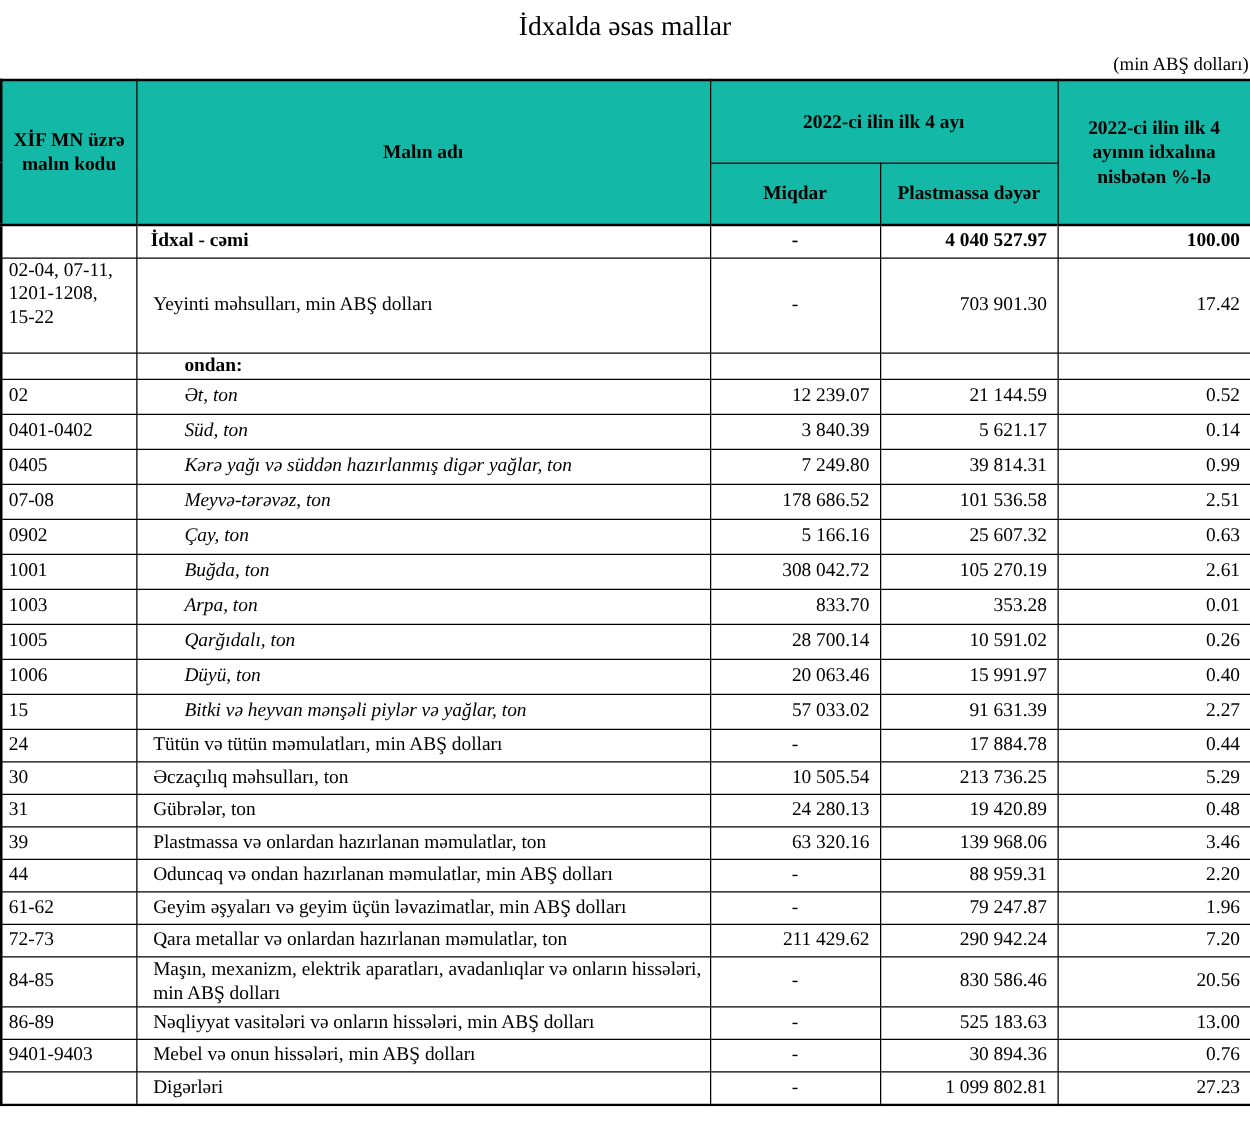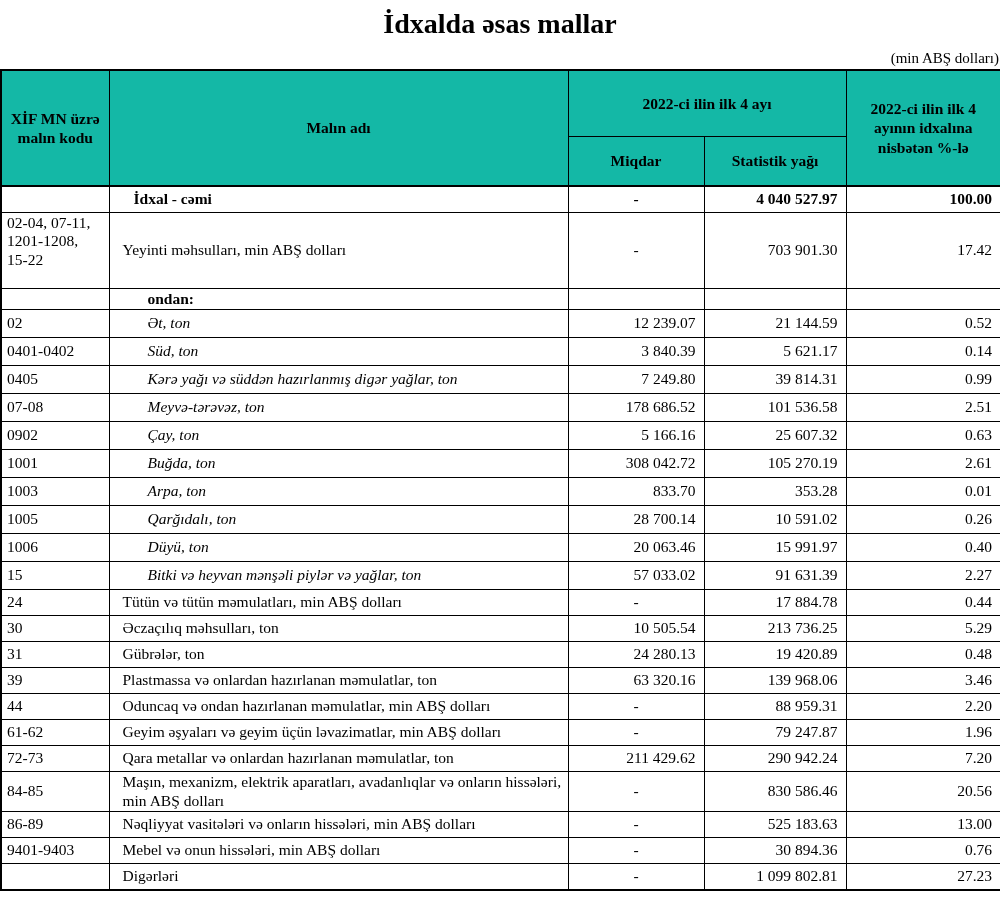--- a/index.html
+++ b/index.html
@@ -6,22 +6,22 @@
   html, body { margin: 0; padding: 0; }
   body {
     width: 1000px;
     background: #ffffff;
     color: #000000;
     font-family: "Liberation Serif", "DejaVu Serif", serif;
   }
   .page { width: 1000px; }
   .title {
     text-align: center;
-    font-weight: bold;
-    font-size: 28px;
+    font-weight: normal;
+    font-size: 22px;
     margin: 8px 0 10px 0;
   }
   .unit-note {
     text-align: right;
     font-size: 15px;
     margin: 0 1px 2px 0;
   }
   table.main {
     width: 1000px;
     border-collapse: collapse;
@@ -47,21 +47,21 @@
     vertical-align: middle;
     height: 26px;
     line-height: 1.2;
   }
   td.c-code { text-align: left; padding-left: 5px; }
   td.c-name { text-align: left; padding-left: 13px; }
   td.c-qty, td.c-val, td.c-pct { text-align: right; padding-right: 8px; }
   td.center { text-align: center; padding-right: 6px; }
 
   tr.row-total { font-weight: bold; }
-  tr.row-total td.c-name { padding-left: 24px; margin-top: 12px; }
+  tr.row-total td.c-name { padding-left: 11px; margin-top: 12px; }
 
   tr.row-group td { height: 76px; }
   tr.row-group td.c-code { vertical-align: top; padding-top: 1px; }
 
   tr.row-ondan td { height: 19px; font-weight: bold; }
   tr.row-ondan td.c-name { padding-left: 38px; }
 
   tr.row-sub td { height: 28px; }
   tr.row-sub td.c-name { padding-left: 38px; font-style: italic; }
 </style>
@@ -84,21 +84,21 @@
     </colgroup>
     <thead>
       <tr class="hdr1">
         <th rowspan="2" class="h-code">XİF MN üzrə malın kodu</th>
         <th rowspan="2" class="h-name">Malın adı</th>
         <th colspan="2" class="h-period">2022-ci ilin ilk 4 ayı</th>
         <th rowspan="2" class="h-pct">2022-ci ilin ilk 4 ayının idxalına nisbətən %-lə</th>
       </tr>
       <tr class="hdr2">
         <th class="h-qty">Miqdar</th>
-        <th class="h-val">Statistik yağı</th>
+        <th class="h-val">Plastmassa dəyər</th>
       </tr>
     </thead>
     <tbody>
         <tr class="row-total">
     <td class="c-code"></td>
     <td class="c-name">İdxal - cəmi</td>
     <td class="c-qty center">-</td>
     <td class="c-val">4 040 527.97</td>
     <td class="c-pct">100.00</td>
   </tr>

